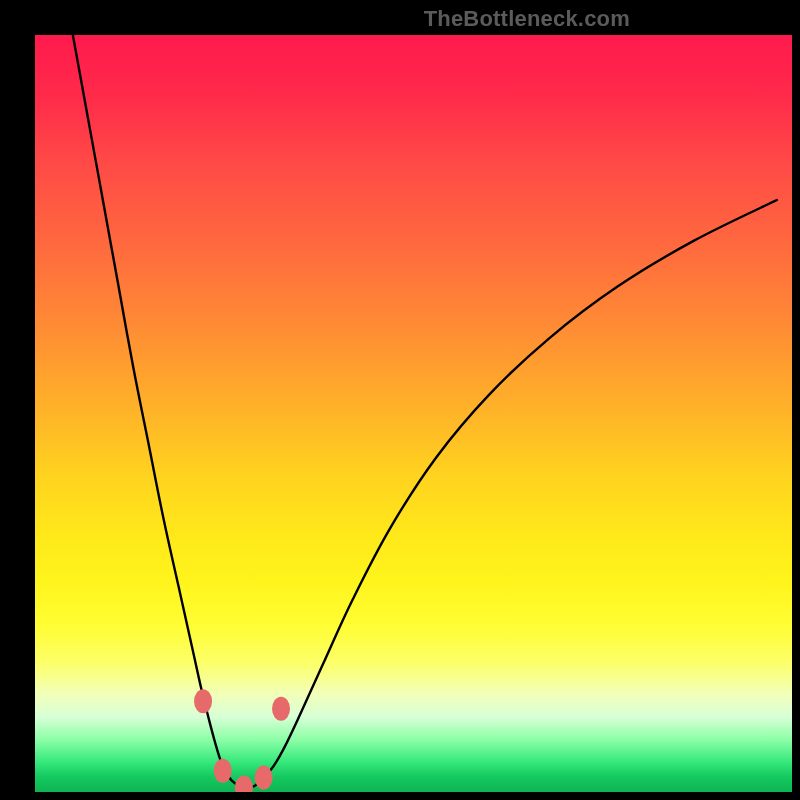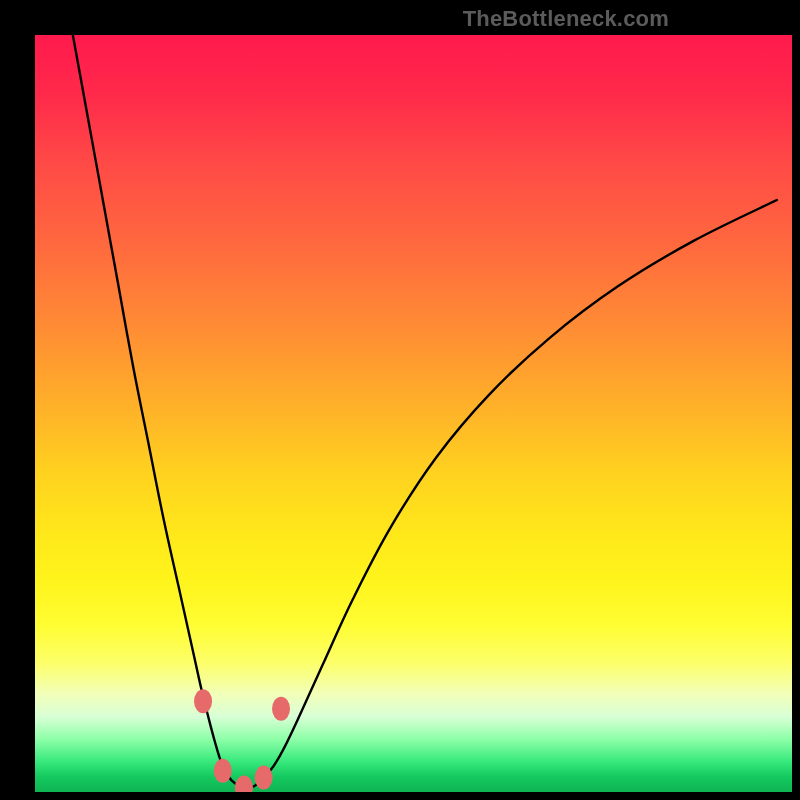--- a/index.html
+++ b/index.html
@@ -9,21 +9,20 @@
     height: 800px;
     background: #000;
     overflow: hidden;
     font-family: Arial, Helvetica, sans-serif;
   }
   .stage {
     position: relative;
     width: 640px;
     height: 800px;
     background: #000;
-    padding-left: 39px;
   }
   .plot {
     position: absolute;
     left: 35px;
     top: 35px;
     width: 757px;
     height: 757px;
     background: linear-gradient(to bottom,
       #ff1a4d 0%,
       #ff2a4a 8%,

